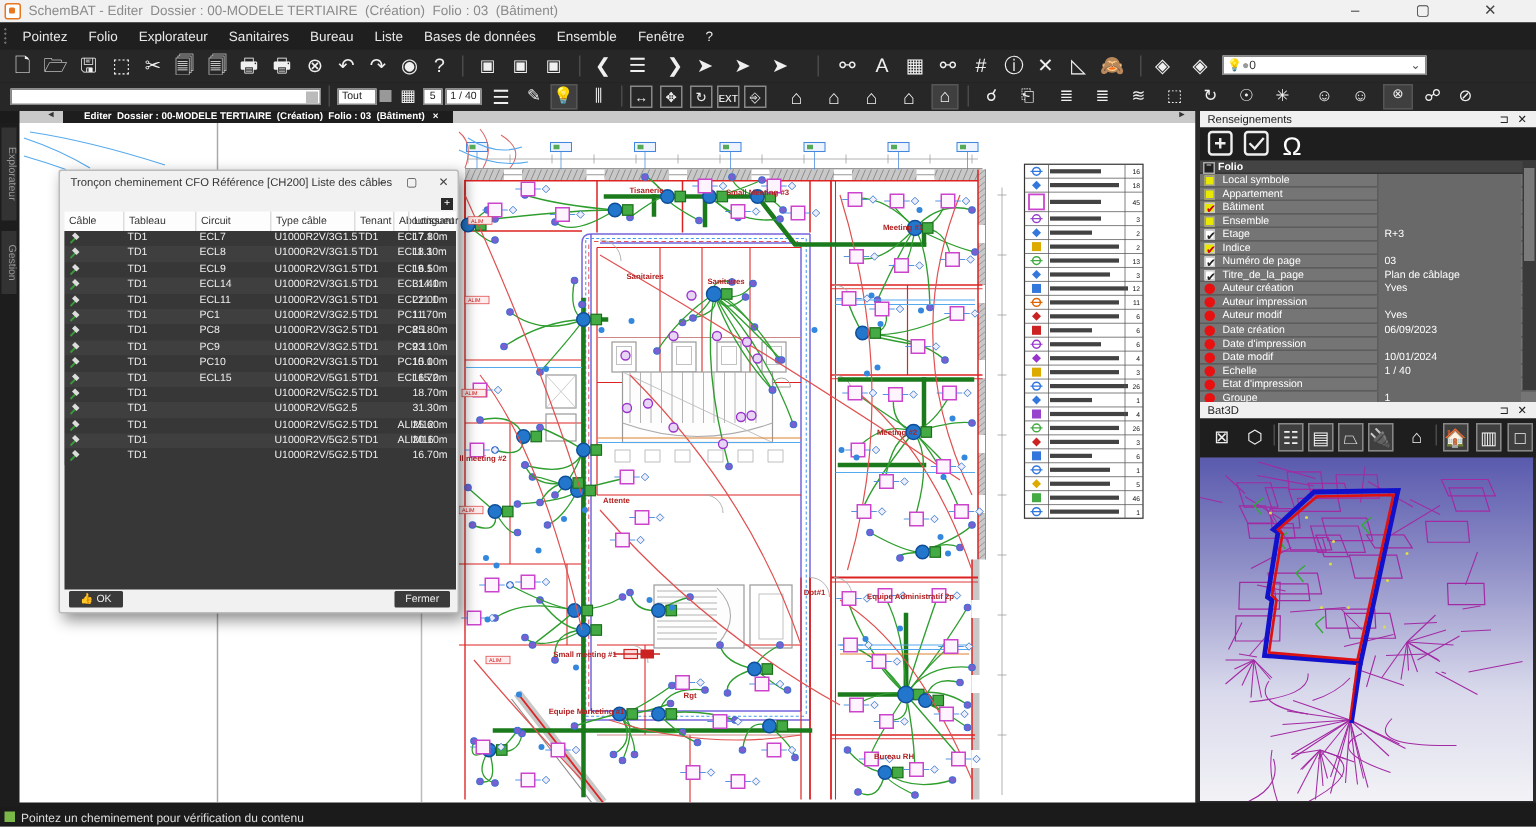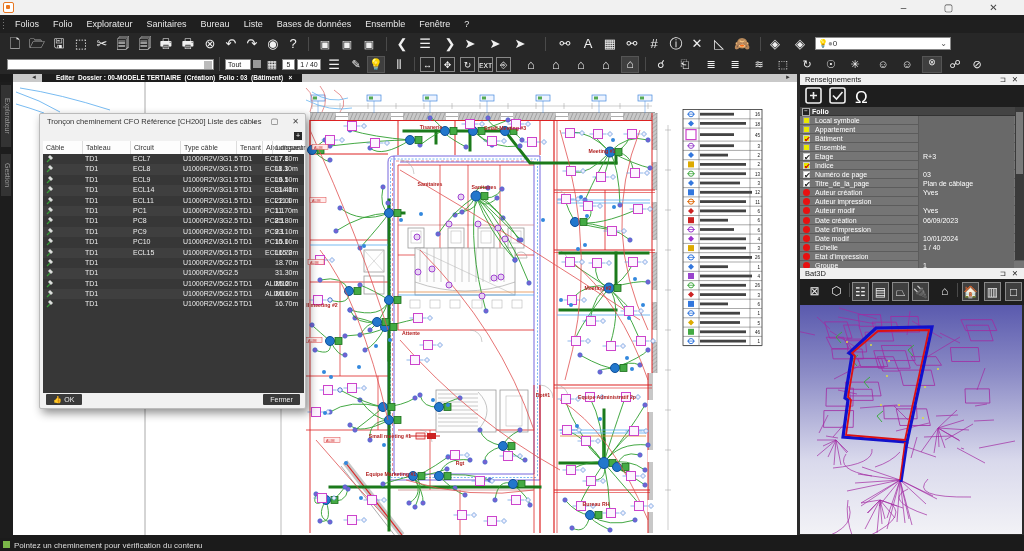--- a/index.html
+++ b/index.html
@@ -48,24 +48,25 @@
 .dok{position:absolute;left:6px;bottom:3px;width:36px;height:11px;background:#3a3a3a;color:#eee;font-size:7px;line-height:11px;text-align:center;border-radius:1px}
 .dfermer{position:absolute;right:5px;bottom:3px;width:37px;height:11px;background:#3a3a3a;color:#eee;font-size:7px;line-height:11px;text-align:center;border-radius:1px}
 .ic{position:absolute;color:#f0f0f0;font-size:13px;line-height:22px;text-align:center;width:20px}
 .ic2{position:absolute;color:#f0f0f0;font-size:11px;line-height:19px;text-align:center;width:18px}
 .sep{position:absolute;top:4px;width:1px;height:14px;background:#4a4a4a}
 .whitefield{position:absolute;background:#fff;border:1px solid #888}
 </style></head><body>
 
 <div class="abs titlebar">
     <div class="appicon"></div>
+    <span class="txt">SchemBAT - Editer&nbsp;&nbsp;Dossier : 00-MODELE TERTIAIRE&nbsp;&nbsp;(Création)&nbsp;&nbsp;Folio : 03&nbsp;&nbsp;(Bâtiment)</span>
 <div class="winbtns"><span>–</span><span>▢</span><span>✕</span></div>
   </div>
 
-<div class="abs menubar"><div class="grip"></div><span style="margin-left:8px">Folios</span><span>Folio</span><span>Explorateur</span><span>Sanitaires</span><span>Bureau</span><span>Liste</span><span>Bases de données</span><span>Ensemble</span><span>Fenêtre</span><span>?</span></div>
+<div class="abs menubar"><div class="grip"></div><span style="margin-left:8px">Pointez</span><span>Folio</span><span>Explorateur</span><span>Sanitaires</span><span>Bureau</span><span>Liste</span><span>Bases de données</span><span>Ensemble</span><span>Fenêtre</span><span>?</span></div>
 
 <div class="abs toolbar1">
     <div class="ic" style="left:5px;top:0">🗋</div>
     <div class="ic" style="left:27px;top:0">🗁</div>
     <div class="ic" style="left:49px;top:0">🖫</div>
     <div class="ic" style="left:71px;top:0">⬚</div>
     <div class="ic" style="left:92px;top:0">✂</div>
     <div class="ic" style="left:113px;top:0">🗐</div>
     <div class="ic" style="left:135px;top:0">🗐</div>
     <div class="ic" style="left:156px;top:0">🖶</div>

